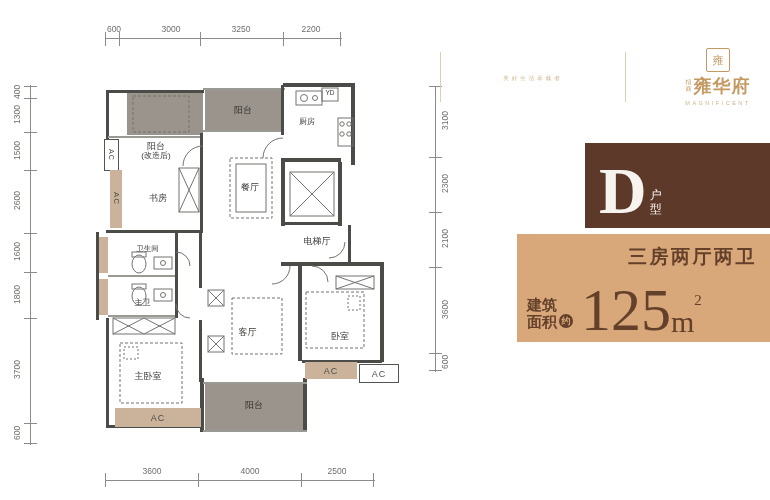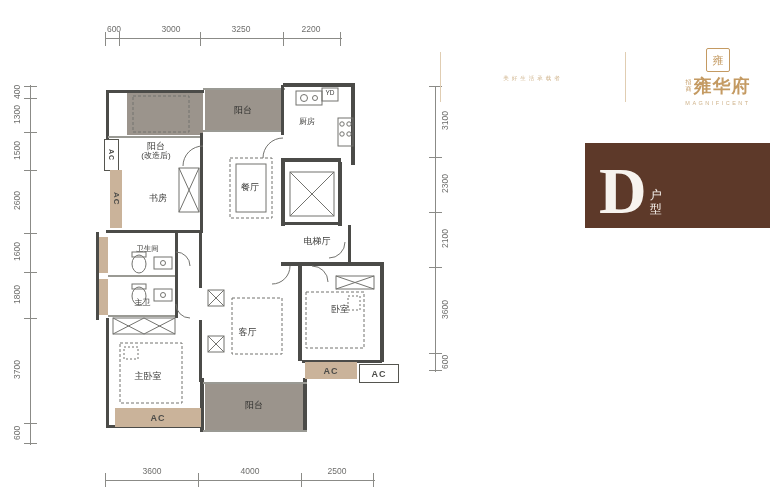--- a/index.html
+++ b/index.html
@@ -6,21 +6,21 @@
   #app{position:relative;width:770px;height:500px;background:#ffffff;overflow:hidden;
        font-family:"Liberation Sans",sans-serif;color:#3c3c3a;}
   .abs{position:absolute;}
   
   .w{position:absolute;background:#4b4b48;}
   .tl{position:absolute;background:#9a9a94;}
   .gf{position:absolute;background:#9b948c;}
   .tf{position:absolute;background:#cab39a;}
   .lbl{position:absolute;font-size:9px;color:#3a3a38;text-align:center;line-height:1.15;white-space:nowrap;}
   .acbox{position:absolute;display:flex;align-items:center;justify-content:center;
-         font-size:9px;color:#4c4c49;letter-spacing:1px;font-weight:bold;}
+         font-size:9px;color:#4c4c49;letter-spacing:1px;}
   .acv{writing-mode:vertical-rl;}
   
   .dimh{position:absolute;font-size:8.5px;color:#6e6e6c;width:44px;text-align:center;}
   .dimv{position:absolute;font-size:8.5px;color:#6e6e6c;writing-mode:vertical-rl;transform:rotate(180deg);height:30px;display:flex;align-items:center;justify-content:center;}
   .tick{position:absolute;background:#8b8b87;}
   .dline{position:absolute;background:#8b8b87;}
   
   .brand{position:absolute;left:440px;top:40px;width:330px;height:74px;display:flex;align-items:center;justify-content:space-between;}
   .gold{color:#c49a62;}
   .brandblk{display:flex;flex-direction:column;align-items:center;justify-content:center;height:100%;}
@@ -220,21 +220,21 @@
   </div>
   <div class="lbl" style="left:130px;top:193px;width:56px;">书房</div>
   <div class="lbl" style="left:287px;top:117px;width:40px;font-size:8px;">厨房</div>
   <div class="lbl" style="left:322px;top:89px;width:16px;font-size:6.5px;">YD</div>
   <div class="lbl" style="left:233px;top:182px;width:34px;">餐厅</div>
   <div class="lbl" style="left:283px;top:236px;width:68px;">电梯厅</div>
   <div class="lbl" style="left:125px;top:245px;width:45px;font-size:7.5px;">卫生间</div>
   <div class="lbl" style="left:125px;top:298px;width:35px;font-size:8px;">主卫</div>
   <div class="lbl" style="left:118px;top:359px;width:60px;margin-top:12px;">主卧室</div>
   <div class="lbl" style="left:225px;top:327px;width:45px;">客厅</div>
-  <div class="lbl" style="left:320px;top:304px;width:40px;">卧室</div>
+  <div class="lbl" style="left:320px;top:331px;width:40px;">卧室</div>
   <div class="lbl" style="left:205px;top:400px;width:98px;color:#2f2f2d;">阳台</div>
 
   <div class="brand">
     <div class="bdiv"></div>
     <div class="brandblk" style="width:104px;">
       <div class="b-tag" style="letter-spacing:3px;">美好生活承载者</div>
     </div>
     <div class="bdiv"></div>
     <div class="brandblk" style="width:104px;">
       <div style="width:22px;height:22px;border:1.5px solid #c49a62;border-radius:2px;display:flex;align-items:center;justify-content:center;">
@@ -252,15 +252,30 @@
   </div>
 
   <div class="dbox">
     <span style="font-size:66px;line-height:0.82;font-weight:bold;">D</span>
     <span style="display:flex;flex-direction:column;font-size:12px;line-height:1.15;margin-left:3px;margin-bottom:1px;font-family:'Liberation Sans',sans-serif;">
       <i style="font-style:normal;">户</i>
       <i style="font-style:normal;">型</i>
     </span>
   </div>
 
+  <div class="tanbox">
+    <div style="position:absolute;top:10px;right:13px;font-size:19px;font-weight:bold;letter-spacing:2.5px;">三房两厅两卫</div>
+    <div style="position:absolute;left:10px;bottom:8px;display:flex;align-items:flex-end;">
+      <div style="display:flex;flex-direction:column;font-size:15px;font-weight:bold;line-height:1.15;margin-bottom:4px;">
+        <span>建筑</span>
+        <span style="display:flex;align-items:center;">
+          <i style="font-style:normal;">面积</i>
+          <i style="font-style:normal;width:14px;height:14px;border-radius:50%;background:#64402b;color:#d9a87a;font-size:9px;font-weight:bold;display:inline-flex;align-items:center;justify-content:center;margin-left:2px;">约</i>
+        </span>
+      </div>
+      <span style="font-family:'Liberation Serif',serif;font-size:60px;line-height:0.8;margin-left:8px;">125</span>
+      <span style="font-family:'Liberation Serif',serif;font-size:30px;line-height:0.8;">m</span>
+      <span style="font-family:'Liberation Serif',serif;font-size:15px;line-height:0.8;margin-bottom:28px;">2</span>
+    </div>
+  </div>
 
 
 </div>
 
 </body></html>

